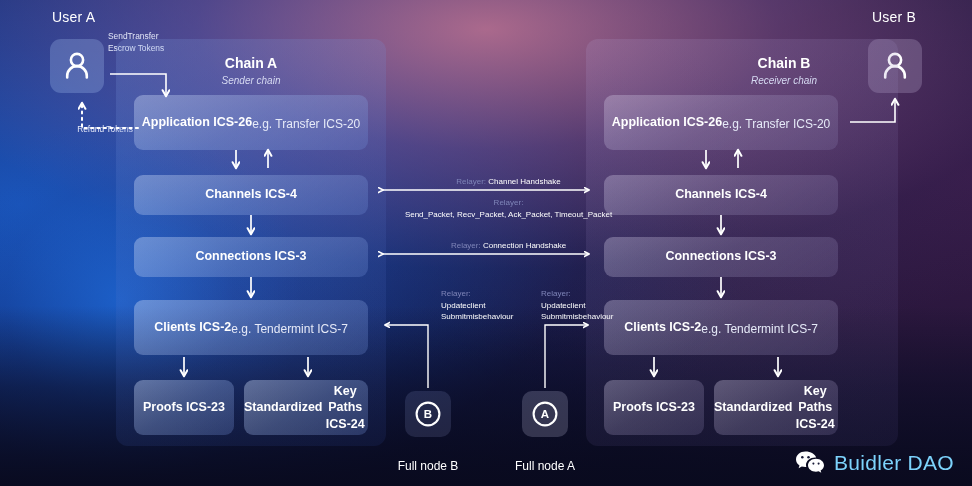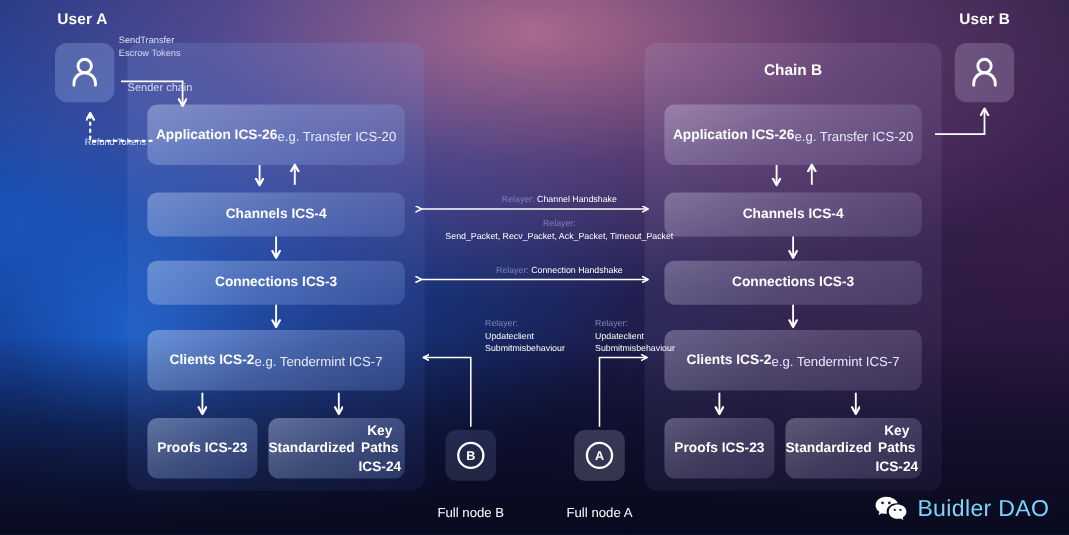--- a/index.html
+++ b/index.html
@@ -29,43 +29,44 @@
     position: absolute; left:0; right:0; bottom:0; height: 180px;
     background: linear-gradient(180deg, rgba(10,11,34,0) 0%, rgba(10,11,34,0.55) 45%, rgba(9,10,30,0.95) 100%);
   }
   .bg-left-glow {
     position: absolute; left:-60px; top:120px; width: 360px; height: 360px;
     background: radial-gradient(circle at 50% 50%, rgba(30,104,214,0.75) 0%, rgba(26,80,180,0.28) 45%, rgba(0,0,0,0) 72%);
   }
   
   .hdr-user {
     position: absolute;
-    font-size: 14px; font-weight: bold; letter-spacing: .2px;
+    font-size: 14px; font-weight: normal; letter-spacing: .2px;
     color: #ffffff;
   }
   .chain-title {
     position: absolute; text-align: center; width: 100%;
     font-size: 14px; font-weight: bold; color:#fff; top: 16px;
   }
   .chain-sub {
-    position: absolute; width: 100%;
-    font-size: 10px; color: #d6daf2; top: 36px; font-weight: normal;
+    position: absolute; text-align: center; width: 100%;
+    font-size: 10px; color: #d6daf2; top: 36px; font-weight: normal; font-style: italic;
   }
   
   .chain-panel {
     position: absolute;
     border-radius: 12px;
   }
   #chain-a-panel {
     left: 116px; top: 39px; width: 270px; height: 407px;
     background: linear-gradient(160deg, rgba(130,160,225,0.22) 0%, rgba(88,120,205,0.17) 45%, rgba(52,80,175,0.13) 100%);
   }
   #chain-b-panel {
     left: 586px; top: 39px; width: 270px; height: 407px;
     background: linear-gradient(160deg, rgba(175,155,205,0.20) 0%, rgba(130,115,175,0.15) 45%, rgba(90,80,150,0.12) 100%);
+    padding-left: 42px;
   }
   
   .layer-box {
     position: absolute;
     border-radius: 9px;
     display: flex; flex-direction: row;
     align-items: center; justify-content: center;
     text-align: center;
     box-sizing: border-box;
   }
@@ -149,20 +150,21 @@
 
   <div class="user-tile" id="user-b-tile">
     <svg width="30" height="32" viewBox="0 0 30 32">
       <circle cx="15" cy="10" r="6.1" fill="none" stroke="#ffffff" stroke-width="2.6"></circle>
       <path d="M5.2 27.5 v-1.6 a9.8 9.8 0 0 1 19.6 0 v1.6" fill="none" stroke="#ffffff" stroke-width="2.6" stroke-linecap="round"></path>
     </svg>
   </div>
 
 
   <div class="chain-panel" id="chain-a-panel">
+    <div class="chain-title">Chain A</div>
     <div class="chain-sub">Sender chain</div>
 
     <div class="layer-box a-box" style="left:18px; top:56px; width:234px; height:55px;">
       <div class="lb-title">Application ICS-26</div>
       <div class="lb-sub">e.g. Transfer ICS-20</div>
     </div>
 
     <div class="layer-box a-box" style="left:18px; top:136px; width:234px; height:40px;">
       <div class="lb-title">Channels ICS-4</div>
     </div>
@@ -181,20 +183,21 @@
     </div>
 
     <div class="layer-box a-box" style="left:128px; top:341px; width:124px; height:55px;">
       <div class="lb-two">Standardized</div>
       <div class="lb-two">Key Paths ICS-24</div>
     </div>
   </div>
 
   <div class="chain-panel" id="chain-b-panel">
     <div class="chain-title">Chain B</div>
+    <div class="chain-sub">Receiver chain</div>
 
     <div class="layer-box b-box" style="left:18px; top:56px; width:234px; height:55px;">
       <div class="lb-title">Application ICS-26</div>
       <div class="lb-sub">e.g. Transfer ICS-20</div>
     </div>
 
     <div class="layer-box b-box" style="left:18px; top:136px; width:234px; height:40px;">
       <div class="lb-title">Channels ICS-4</div>
     </div>
 

